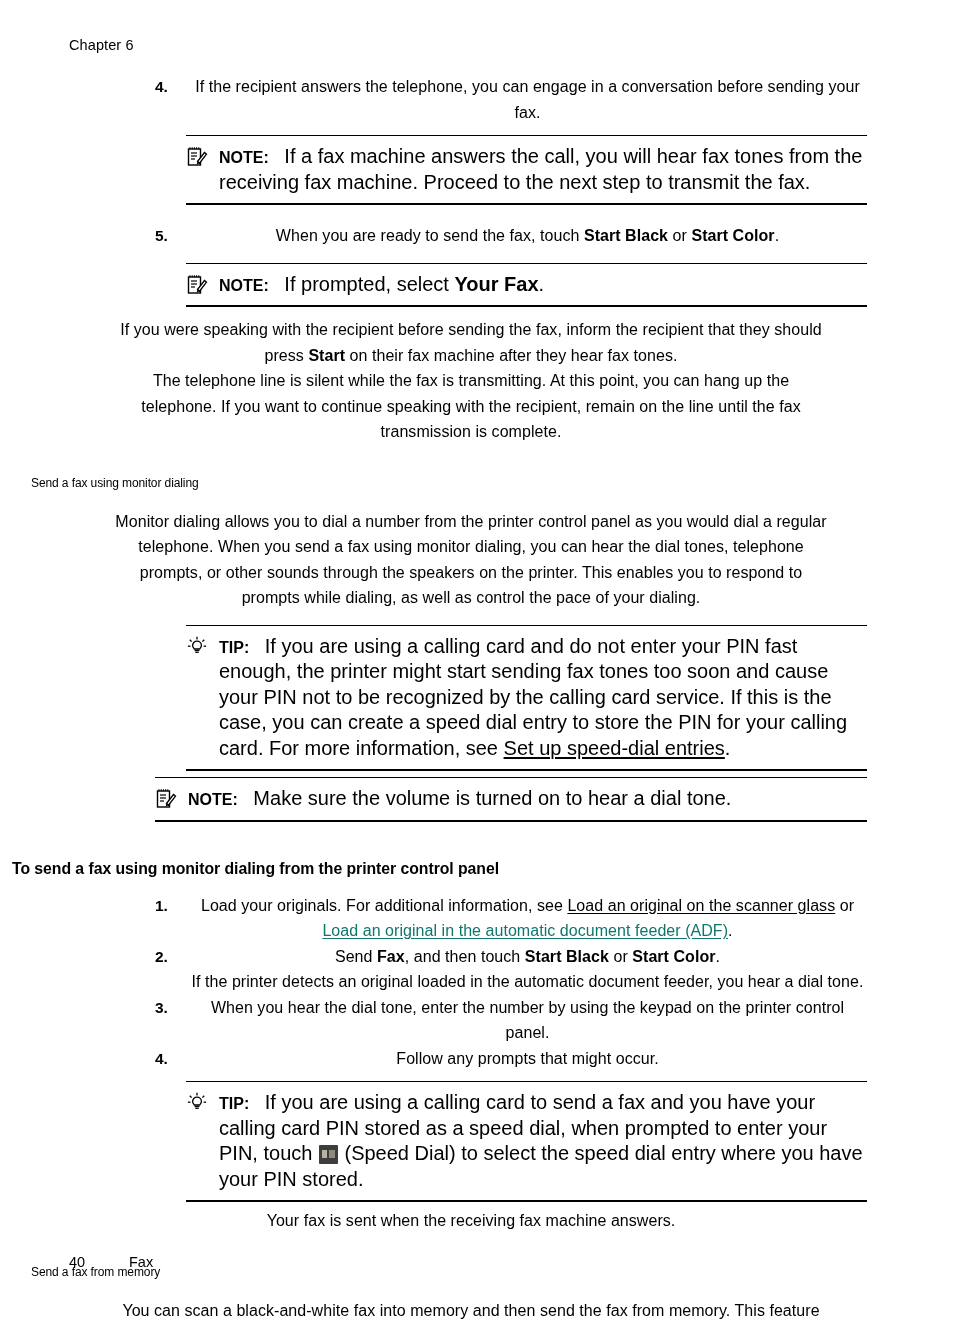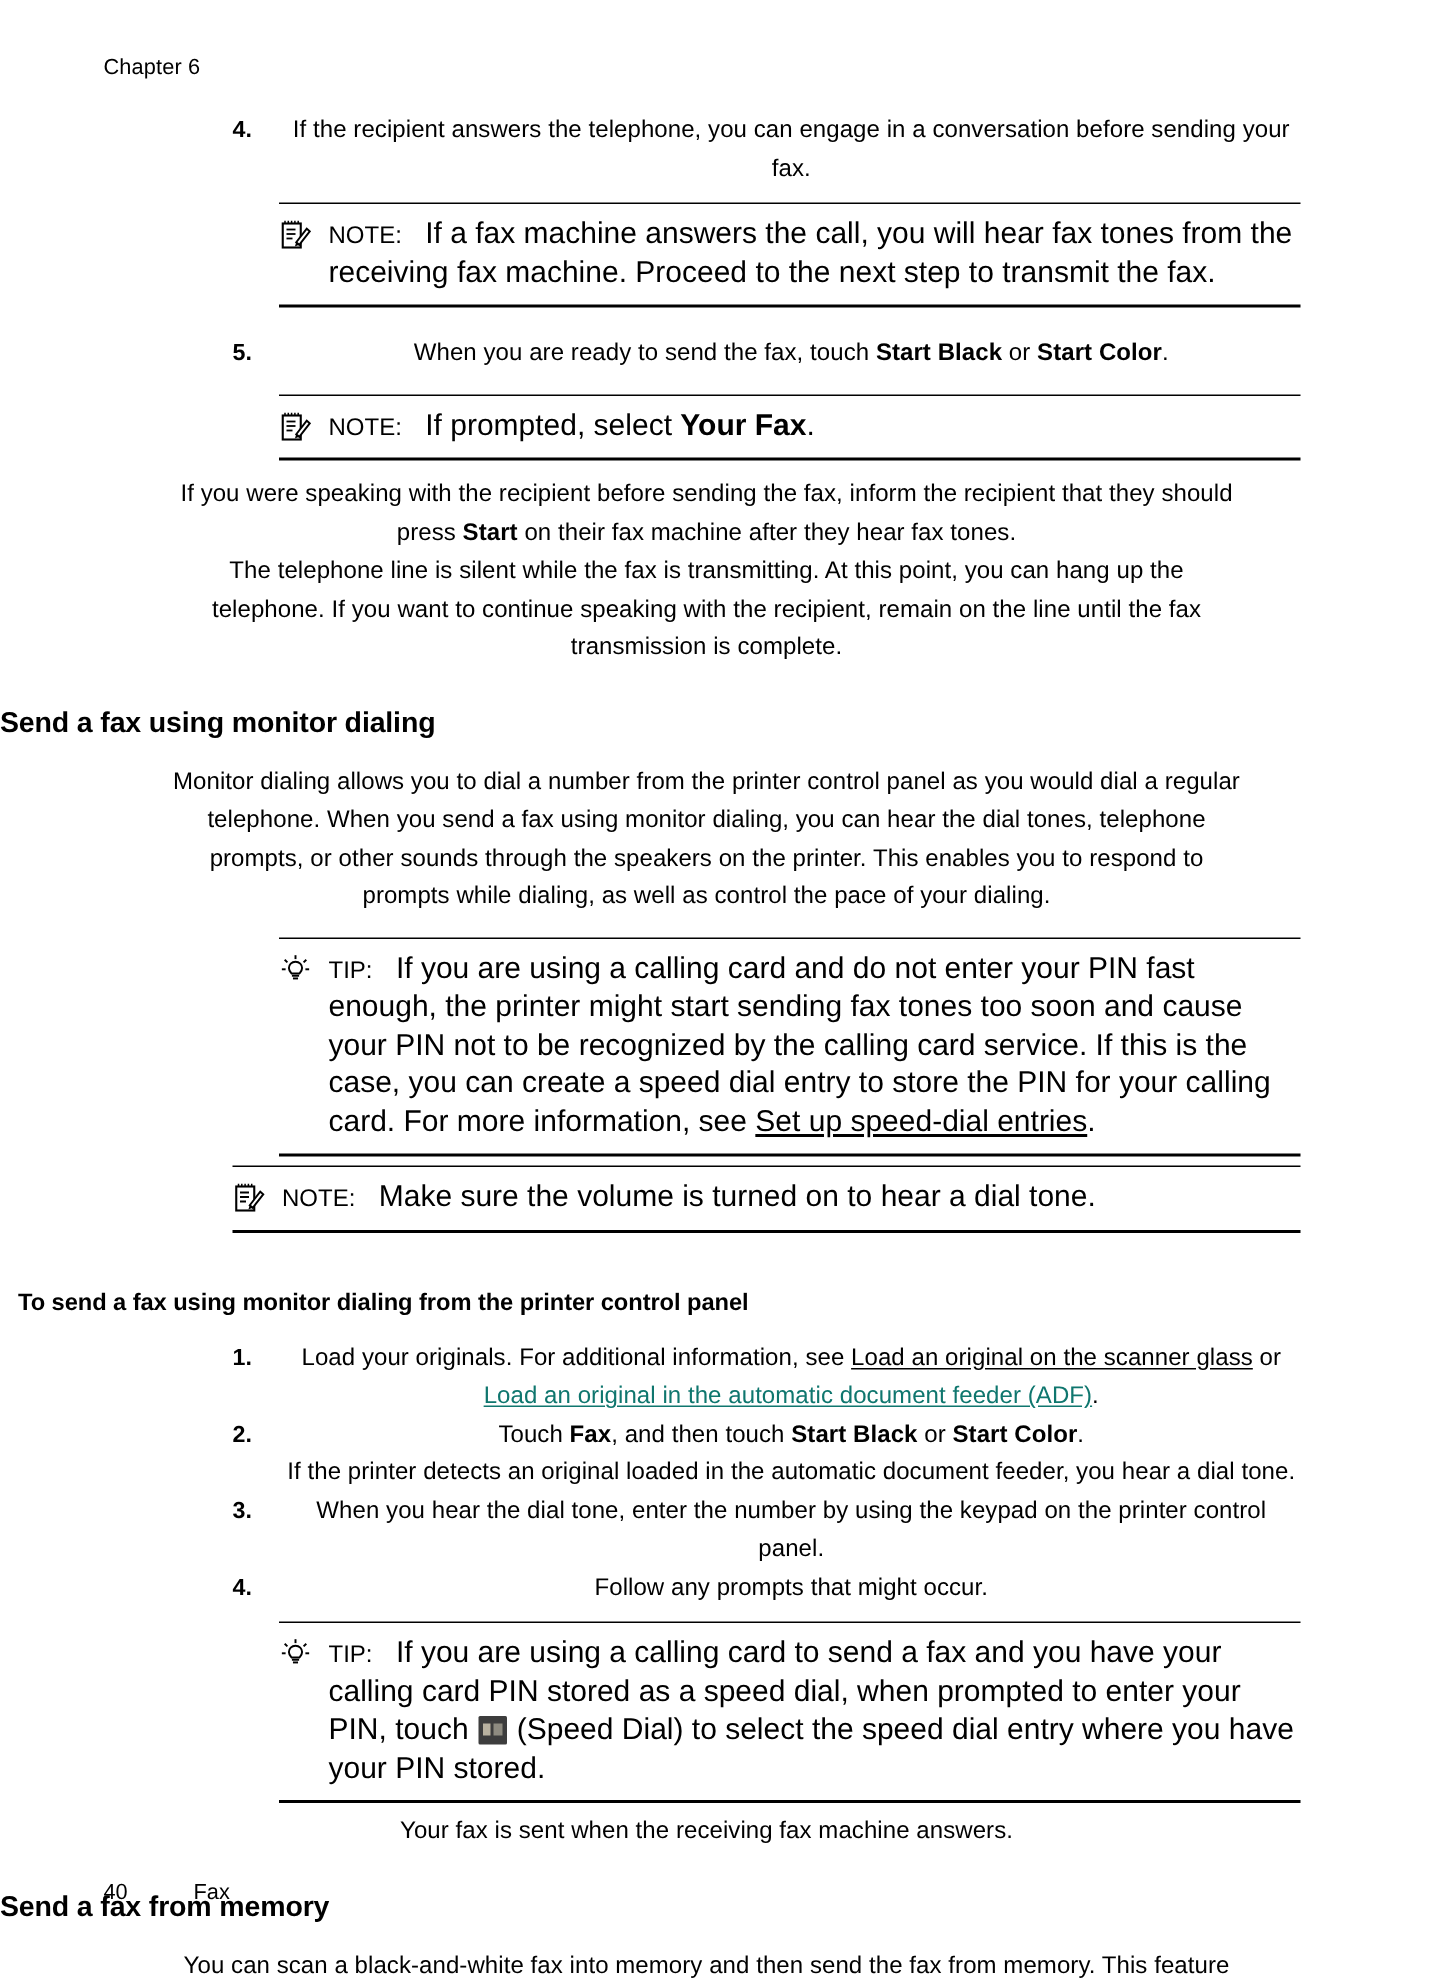--- a/index.html
+++ b/index.html
@@ -101,35 +101,36 @@
     padding-left: 33px;
   }
   .admon .icon {
     position: absolute;
     left: 0;
     top: 2px;
     width: 22px;
     height: 22px;
   }
   .admon .label {
-    font-weight: normal;
+    font-weight: bold;
     font-size: 16px;
   }
   .admon .atext {
     font-size: 20px;
     line-height: 25.5px;
   }
 
   
   h2.section {
-    font-size: 19px;
-    font-weight: bold;
+    font-size: 12px;
+    font-weight: normal;
     margin: 0;
     line-height: 24px;
     letter-spacing: -0.1px;
+    padding-left: 31px;
   }
   .h2-pos { margin-left: 69px; }
 
   h3.proc {
     font-size: 15.8px;
     font-weight: bold;
     margin: 12px;
     line-height: 25px;
     letter-spacing: -0.05px;
   }
@@ -307,21 +308,21 @@
 
     <h3 class="proc body-indent">To send a fax using monitor dialing from the printer control panel</h3>
 
     <ol class="steps step-list-a">
       <li>
         <span class="num">1.</span>
         <div class="para"><span>Load your originals. For additional information, see </span><a class="u" href="#" style="color:#000;text-decoration:underline;">Load an original on the scanner glass</a><span> or </span><a class="u" href="#" style="color:#0f766e;text-decoration:underline;">Load an original in the automatic document feeder (ADF)</a><span>.</span></div>
       </li>
       <li>
         <span class="num">2.</span>
-        <div class="para"><span>Touch </span><b>Fax</b><span>, and then touch </span><b>Start Black</b><span> or </span><b>Start Color</b><span>.</span></div>
+        <div class="para"><span>Send </span><b>Fax</b><span>, and then touch </span><b>Start Black</b><span> or </span><b>Start Color</b><span>.</span></div>
         <div class="para">If the printer detects an original loaded in the automatic document feeder, you hear a dial tone.</div>
       </li>
       <li>
         <span class="num">3.</span>
         <div class="para">When you hear the dial tone, enter the number by using the keypad on the printer control panel.</div>
       </li>
       <li>
         <span class="num">4.</span>
         <div class="para">Follow any prompts that might occur.</div>
       </li>

